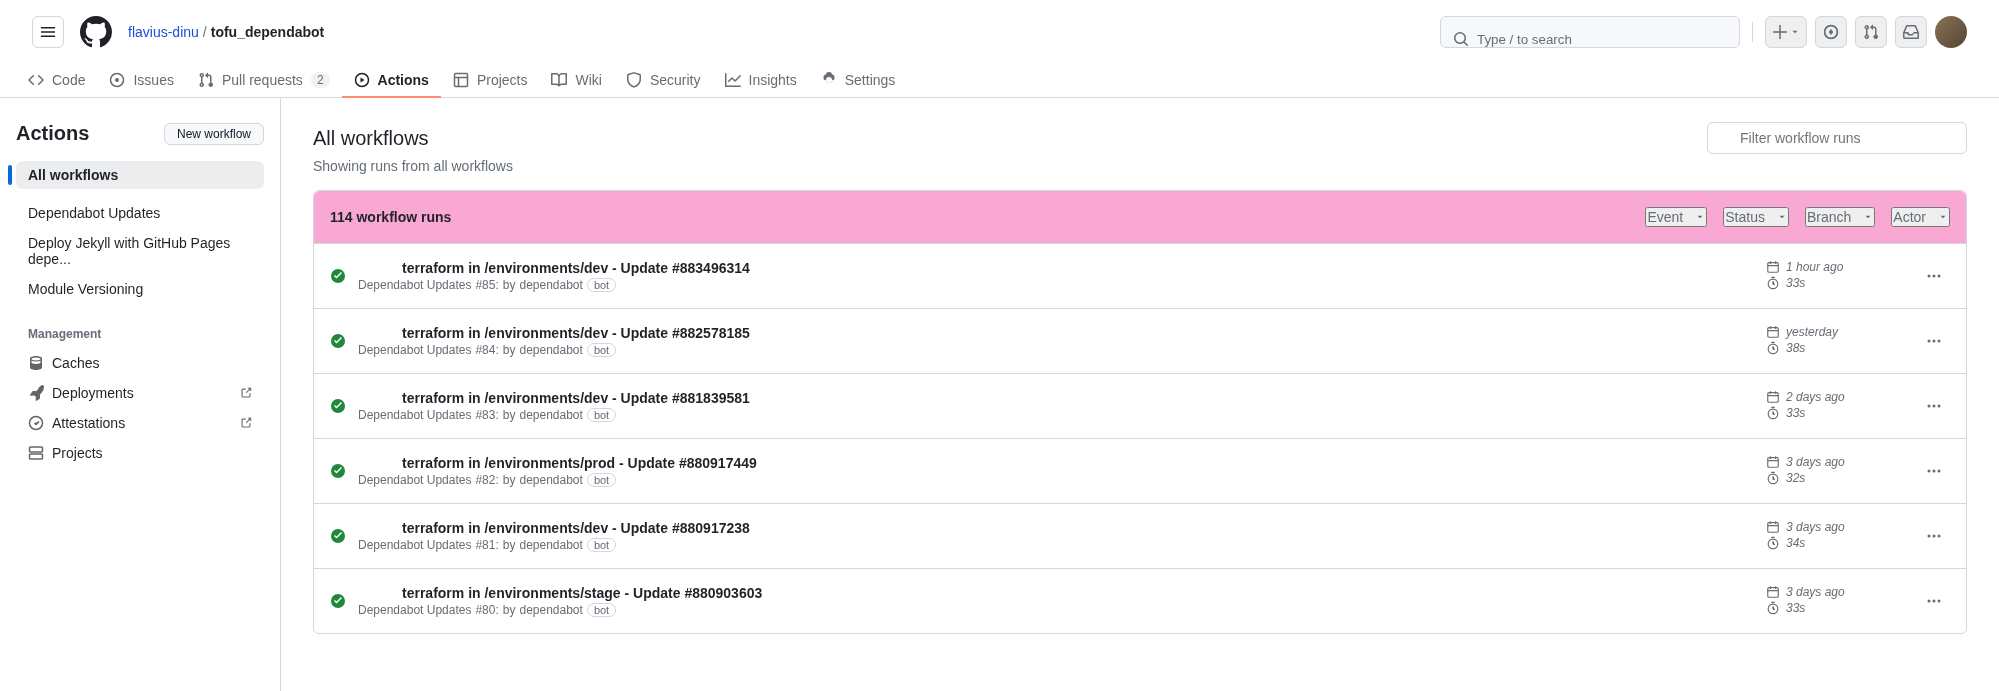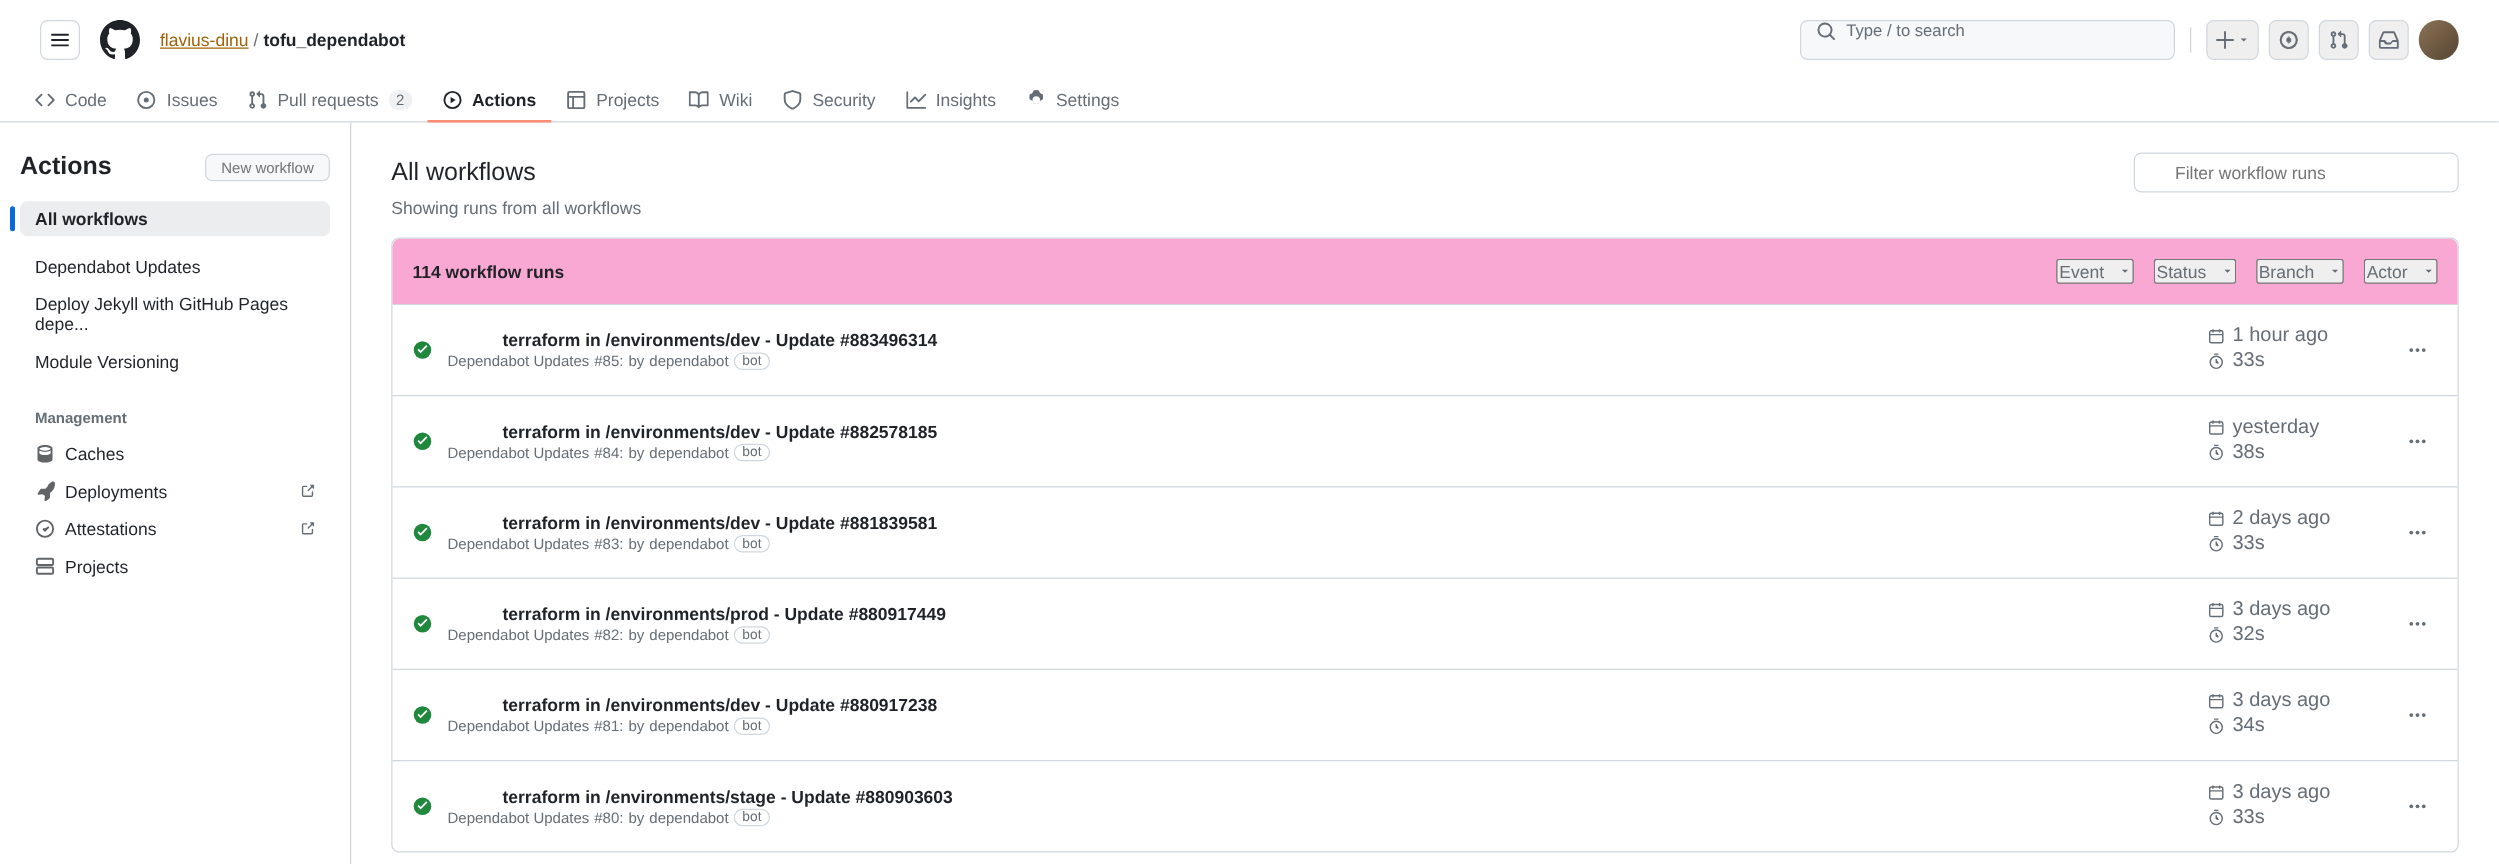--- a/index.html
+++ b/index.html
@@ -5,42 +5,42 @@
     * { margin: 0; padding: 0; box-sizing: border-box; }
     body { font-family: -apple-system, BlinkMacSystemFont, "Segoe UI", Helvetica, Arial, sans-serif; font-size: 14px; color: #1f2328; background: #ffffff; }
     a { text-decoration: none; color: inherit; }
     svg { display: block; }
     
     .top-header { display: flex; align-items: center; padding: 16px 32px; justify-content: space-between; }
     .top-left { display: flex; align-items: center; gap: 8px; }
     .hamburger { width: 32px; height: 32px; border: 1px solid #d0d7de; border-radius: 6px; display: flex; align-items: center; justify-content: center; cursor: pointer; }
     .gh-logo { width: 32px; height: 32px; margin-left: 8px; cursor: pointer; }
     .breadcrumb { margin-left: 8px; display: flex; align-items: center; gap: 4px; font-size: 14px; }
-    .breadcrumb-owner { color: #a16207; text-decoration: underline; }
+    .breadcrumb-owner { color: #1d4ed8; }
     .breadcrumb-sep { color: #656d76; }
     .breadcrumb-repo { color: #1f2328; font-weight: 600; }
     
     .top-right { display: flex; align-items: center; gap: 8px; }
-    .search-btn { height: 32px; border: 1px solid #d0d7de; border-radius: 6px; background: #f6f8fa; display: flex; align-items: flex-start; padding: 0 12px; gap: 8px; color: #656d76; cursor: pointer; width: 300px; }
+    .search-btn { height: 32px; border: 1px solid #d0d7de; border-radius: 6px; background: #f6f8fa; display: flex; align-items: flex-end; padding: 0 12px; gap: 8px; color: #656d76; cursor: pointer; width: 300px; }
     .search-btn .slash { margin-left: auto; font-size: 12px; }
     .icon-btn { width: 32px; height: 32px; border: 1px solid #d0d7de; border-radius: 6px; display: flex; align-items: center; justify-content: center; cursor: pointer; color: #656d76; }
     .plus-btn { display: flex; align-items: center; width: auto; padding: 0 6px; gap: 2px; }
     .avatar { width: 32px; height: 32px; border-radius: 50%; background: linear-gradient(135deg, #8b7355, #554433); cursor: pointer; }
     .vsep { width: 1px; height: 20px; background: #d0d7de; margin: 0 4px; }
     
     .repo-nav { display: flex; align-items: center; padding: 0 16px; border-bottom: 1px solid #d0d7de; }
     .nav-item { display: flex; align-items: center; gap: 8px; padding: 8px 12px; cursor: pointer; color: #656d76; border-bottom: 2px solid transparent; margin-bottom: -1px; }
     .nav-item.active { border-bottom-color: #fd8c73; color: #1f2328; font-weight: 600; }
     .badge { background: #afb8c133; border-radius: 10px; padding: 1px 6px; font-size: 12px; color: #656d76; font-weight: 400; }
     
     .main { display: flex; }
     .sidebar { width: 280px; padding: 24px 16px; }
     .sidebar-header { display: flex; align-items: center; justify-content: space-between; margin-bottom: 16px; }
     .sidebar-title { font-size: 20px; font-weight: 600; }
-    .new-workflow-btn { font-size: 12px; padding: 3px 12px; border: 1px solid #d0d7de; border-radius: 6px; background: #f6f8fa; cursor: pointer; color: #737373; }
+    .new-workflow-btn { font-size: 12px; padding: 3px 12px; border: 1px solid #d0d7de; border-radius: 6px; background: #f6f8fa; cursor: pointer; color: #0f172a; }
     .sidebar-item { display: flex; align-items: center; padding: 6px 12px; border-radius: 6px; cursor: pointer; gap: 8px; color: #1f2328; margin-bottom: 2px; }
     .sidebar-item.selected { background: #ecedef; font-weight: 600; position: relative; }
     .sidebar-item.selected::before { content: ""; position: absolute; left: -8px; top: 4px; bottom: 4px; width: 4px; background: #0969da; border-radius: 2px; }
     .sidebar-group-label { font-size: 12px; color: #656d76; font-weight: 600; padding: 8px 12px; margin-top: 16px; }
     .external-icon { margin-left: auto; color: #656d76; }
     
     .content { flex: 1; padding: 24px 32px; border-left: 1px solid #d0d7de; min-height: 600px; }
     .content-header { display: flex; align-items: center; justify-content: space-between; margin-bottom: 4px; }
     .content-title { font-size: 20px; font-weight: 400; }
     .filter-input { width: 260px; height: 32px; border: 1px solid #d0d7de; border-radius: 6px; padding: 0 12px 0 32px; font-size: 14px; background: #fff; position: relative; }
@@ -57,21 +57,21 @@
     .run-row { display: flex; align-items: center; padding: 16px; border-bottom: 1px solid #d0d7de; gap: 12px; }
     .run-row:last-child { border-bottom: none; }
     .status-icon { width: 16px; height: 16px; flex-shrink: 0; }
     .run-main { flex: 1; min-width: 0; }
     .run-title { font-weight: 600; color: #1f2328; margin-bottom: 2px; margin-left: 44px; }
     .run-sub { color: #656d76; font-size: 12px; display: flex; align-items: center; gap: 4px; }
     .run-sub .by { color: #656d76; }
     .run-sub .dep-link { color: #656d76; }
     .bot-badge { border: 1px solid #d0d7de; border-radius: 10px; padding: 0 6px; font-size: 11px; color: #656d76; }
     .run-meta { width: 140px; text-align: left; }
-    .meta-row { display: flex; align-items: center; gap: 6px; font-size: 16px; color: #656d76; margin-bottom: 2px; }
+    .meta-row { display: flex; align-items: center; gap: 6px; font-size: 12px; color: #656d76; margin-bottom: 2px; font-style: italic; }
     .kebab { width: 32px; height: 32px; display: flex; align-items: center; justify-content: center; cursor: pointer; color: #656d76; border-radius: 6px; }
   </style>
 </head>
 <body>
 
 <div class="top-header">
   <div class="top-left">
     <div class="hamburger">
       <svg width="16" height="16" viewBox="0 0 16 16">
           <path fill="currentColor" d="M1 3h14v1.5H1V3zm0 4.25h14v1.5H1v-1.5zM1 11.5h14V13H1v-1.5z"></path>

